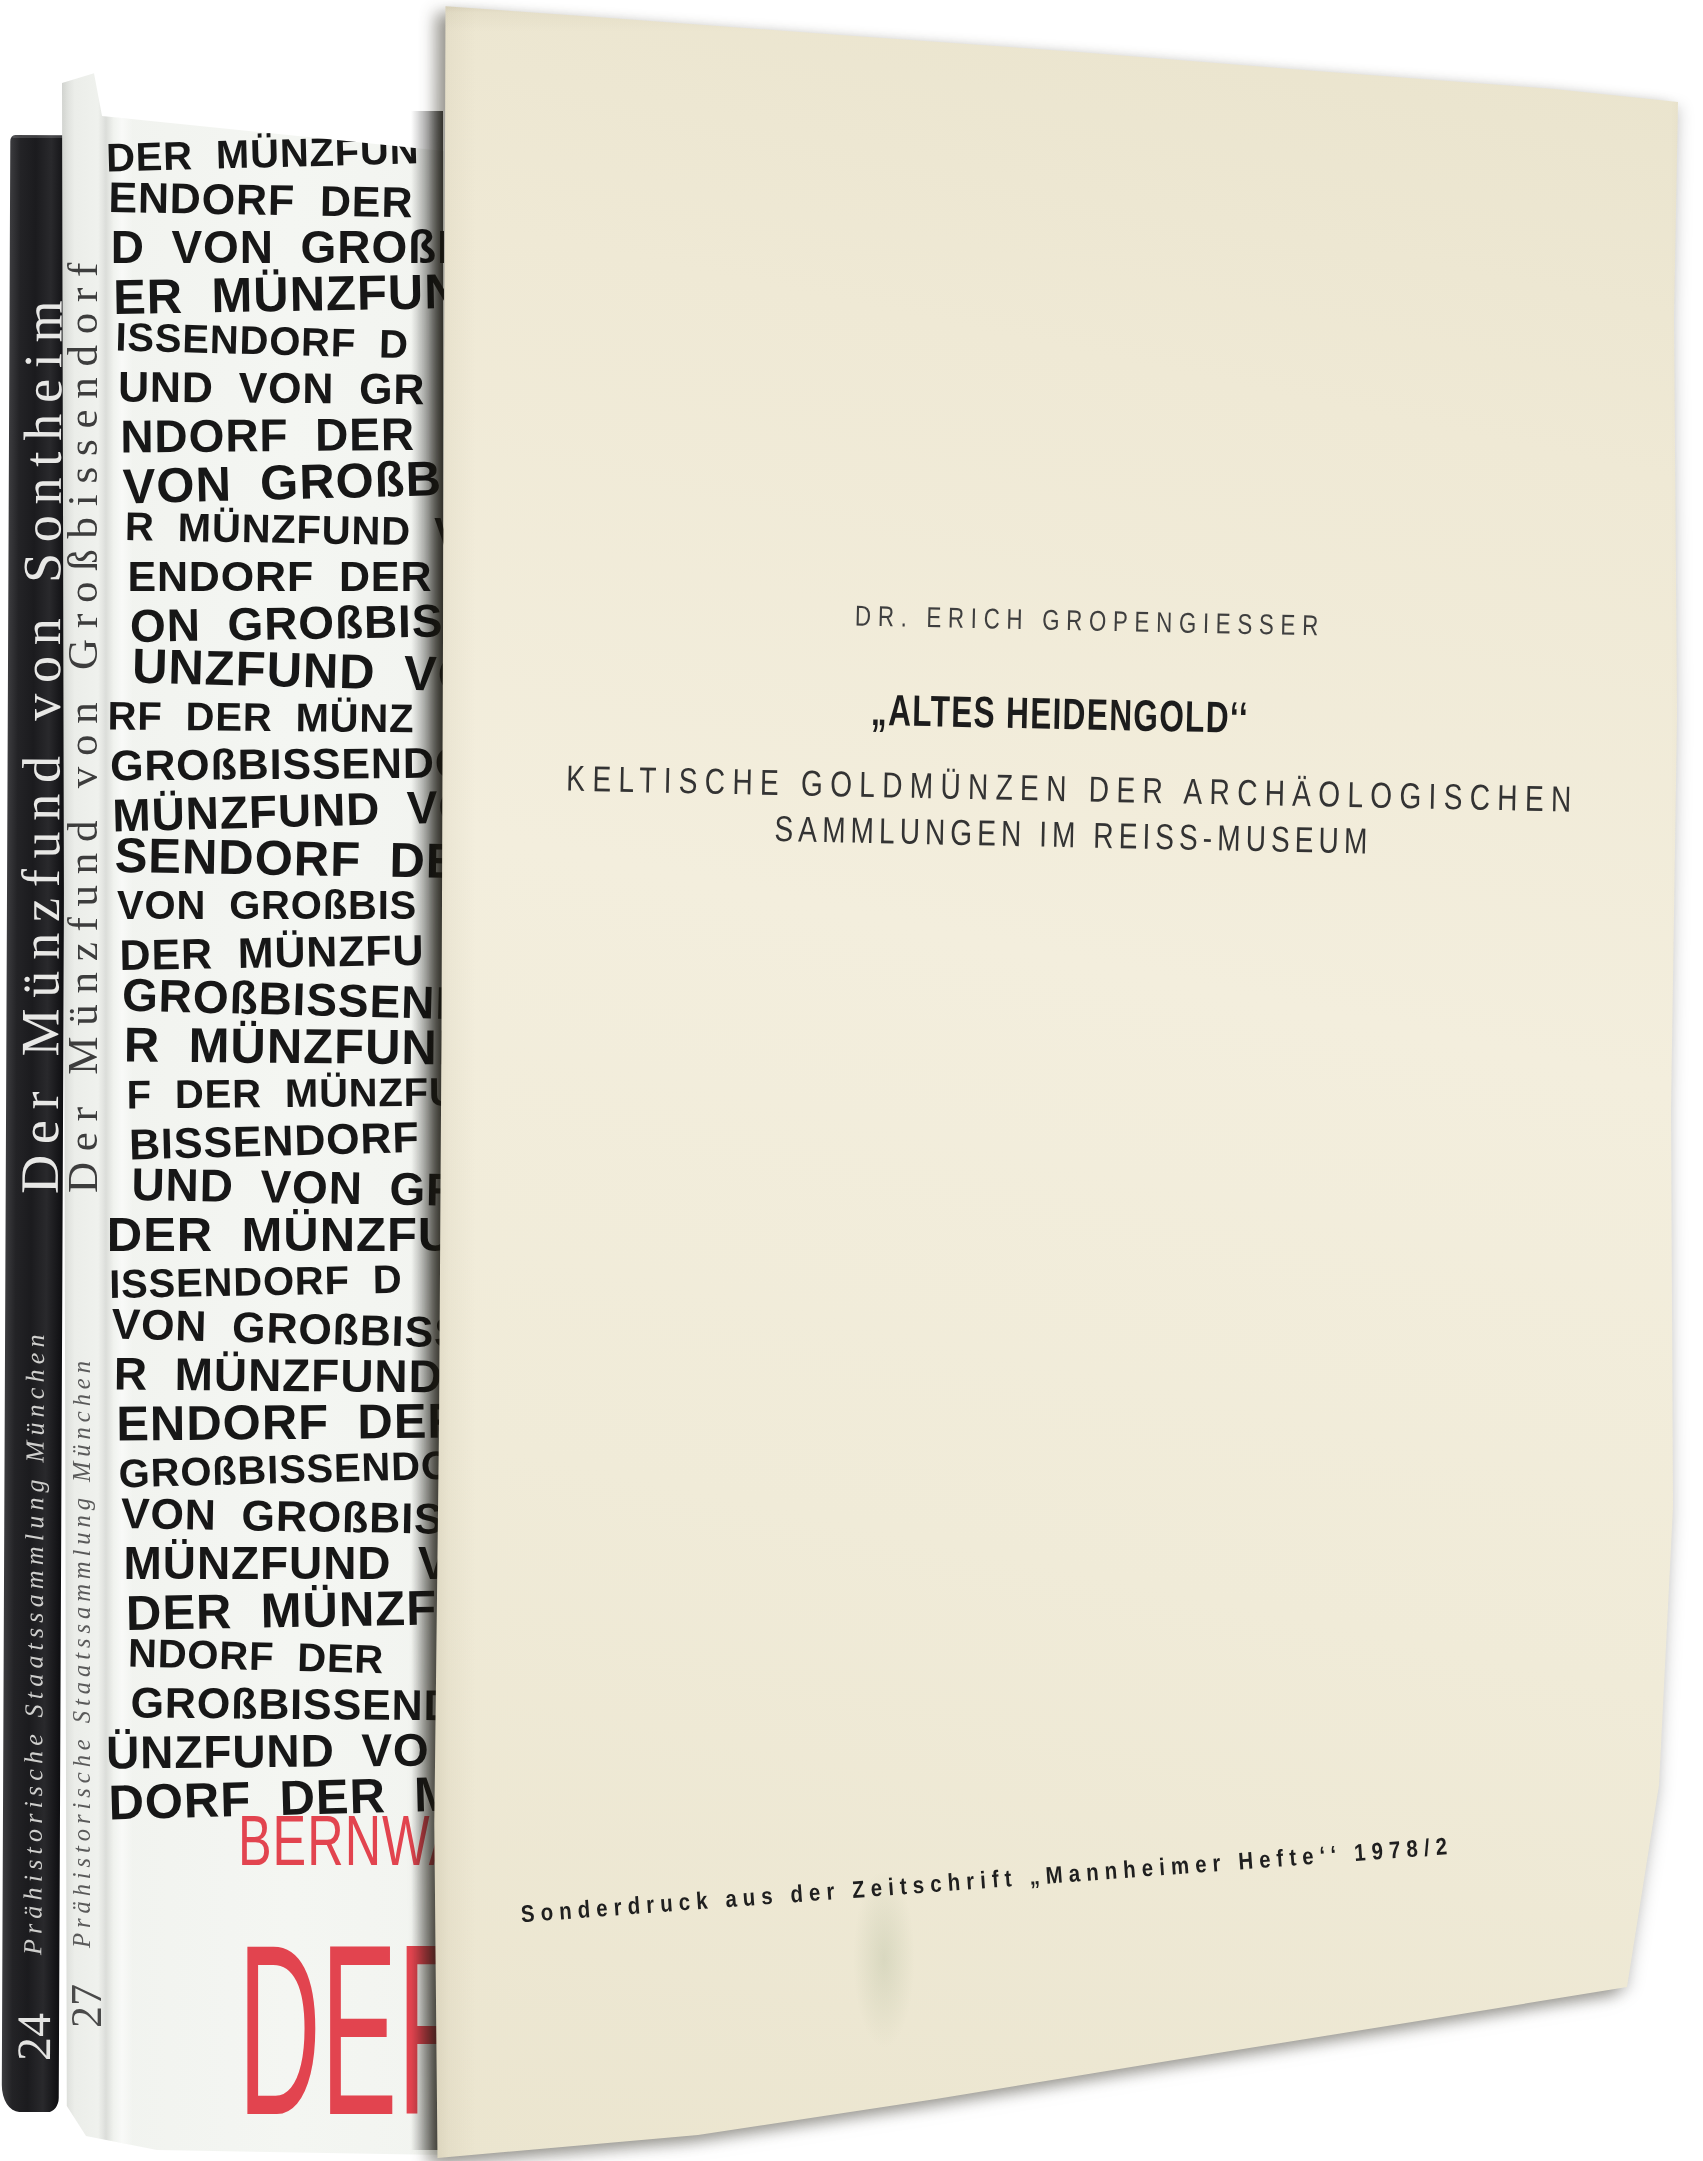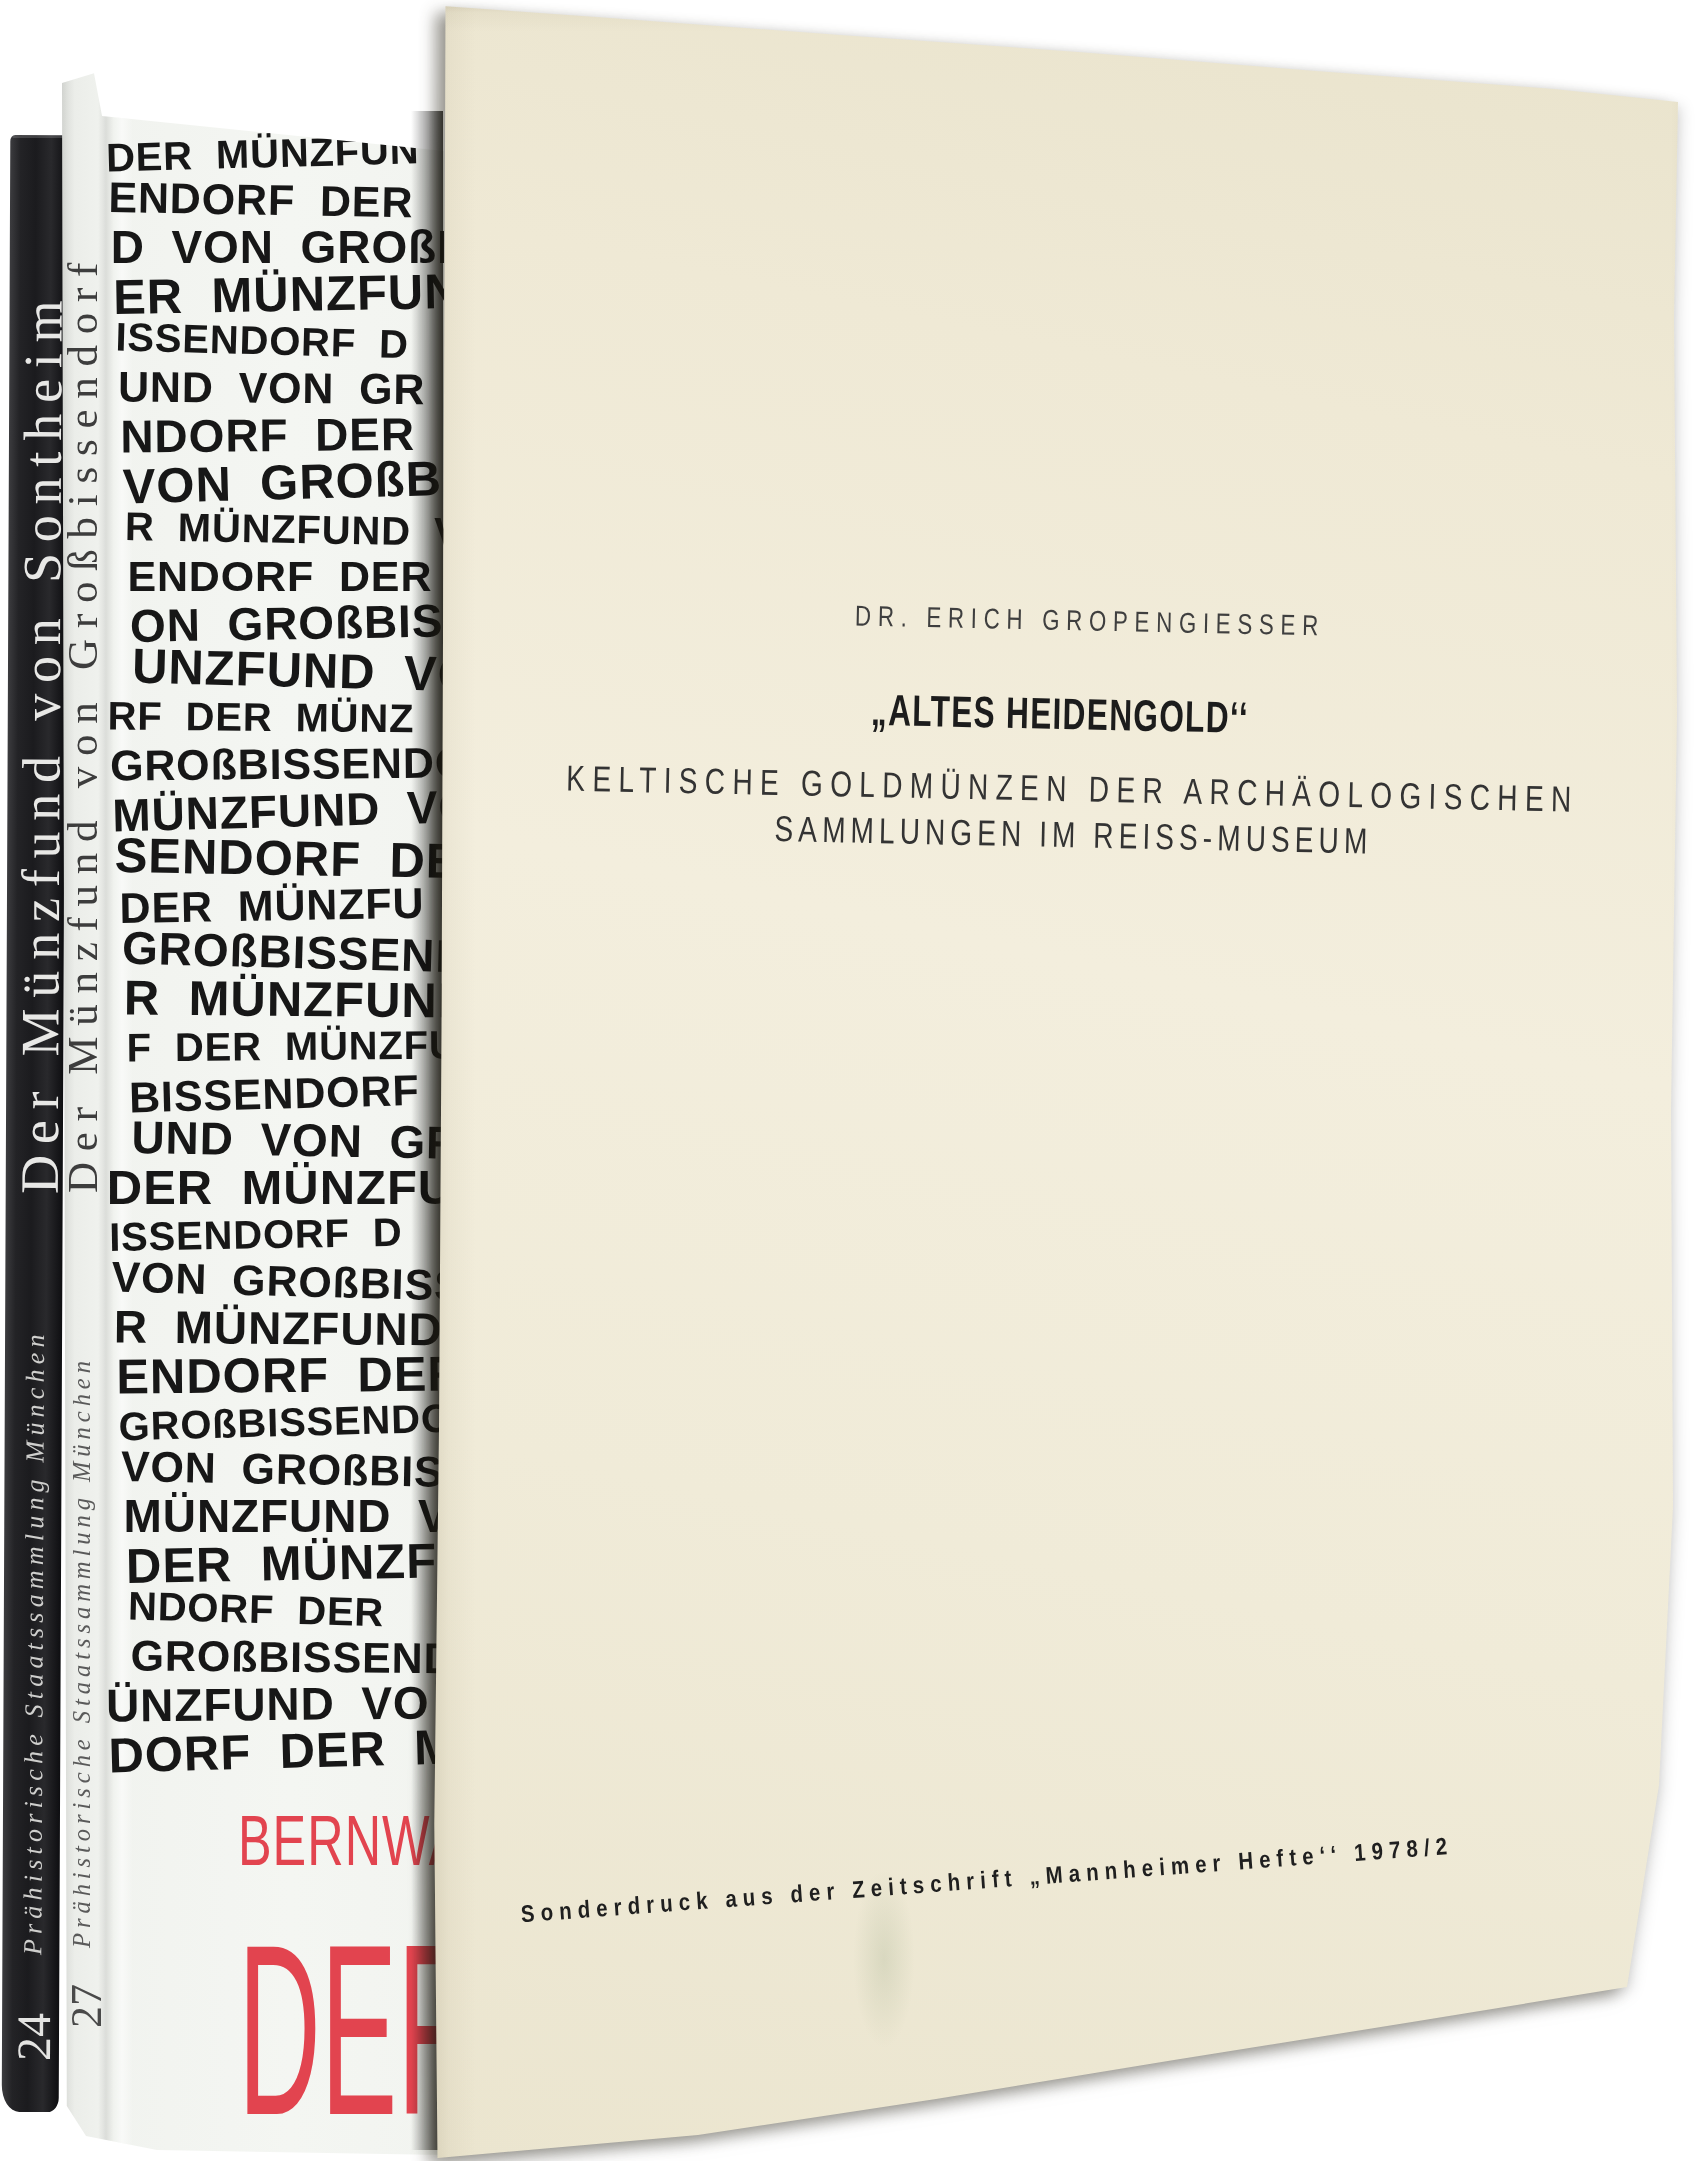--- a/index.html
+++ b/index.html
@@ -133,20 +133,21 @@
         <div class="hw-line" style="transform: translateX(14.3px) rotate(-0.5deg); font-size: 46px;">NDORF DER</div>
         <div class="hw-line" style="transform: translateX(16.7px) rotate(-1.5deg); font-size: 49px;">VON GROßBISS</div>
         <div class="hw-line" style="transform: translateX(19px) rotate(1deg); font-size: 40px;">R MÜNZFUND V</div>
         <div class="hw-line" style="transform: translateX(21.4px) rotate(0deg); font-size: 43px;">ENDORF DER</div>
         <div class="hw-line" style="transform: translateX(24px) rotate(-1deg); font-size: 46px;">ON GROßBISSEND</div>
         <div class="hw-line" style="transform: translateX(26px) rotate(1.5deg); font-size: 49px;">UNZFUND VON G</div>
         <div class="hw-line" style="transform: translateX(1.6px) rotate(0.5deg); font-size: 40px;">RF DER MÜNZ</div>
         <div class="hw-line" style="transform: translateX(4px) rotate(-0.5deg); font-size: 43px;">GROßBISSENDORF</div>
         <div class="hw-line" style="transform: translateX(6.3px) rotate(-1.5deg); font-size: 46px;">MÜNZFUND VO</div>
         <div class="hw-line" style="transform: translateX(8.7px) rotate(1deg); font-size: 49px;">SENDORF DE</div>
+        <div class="hw-line" style="transform: translateX(11px) rotate(0deg); font-size: 40px;">VON GROßBIS</div>
         <div class="hw-line" style="transform: translateX(13.5px) rotate(-1deg); font-size: 43px;">DER MÜNZFU</div>
         <div class="hw-line" style="transform: translateX(16px) rotate(1.5deg); font-size: 46px;">GROßBISSEND</div>
         <div class="hw-line" style="transform: translateX(18px) rotate(0.5deg); font-size: 49px;">R MÜNZFUND V</div>
         <div class="hw-line" style="transform: translateX(20.6px) rotate(-0.5deg); font-size: 40px;">F DER MÜNZFU</div>
         <div class="hw-line" style="transform: translateX(23px) rotate(-1.5deg); font-size: 43px;">BISSENDORF</div>
         <div class="hw-line" style="transform: translateX(25.4px) rotate(1deg); font-size: 46px;">UND VON GROß</div>
         <div class="hw-line" style="transform: translateX(0.8px) rotate(0deg); font-size: 49px;">DER MÜNZFUN</div>
         <div class="hw-line" style="transform: translateX(3.2px) rotate(-1deg); font-size: 40px;">ISSENDORF D</div>
         <div class="hw-line" style="transform: translateX(5.6px) rotate(1.5deg); font-size: 43px;">VON GROßBISSEN</div>
         <div class="hw-line" style="transform: translateX(8px) rotate(0.5deg); font-size: 46px;">R MÜNZFUND</div>

